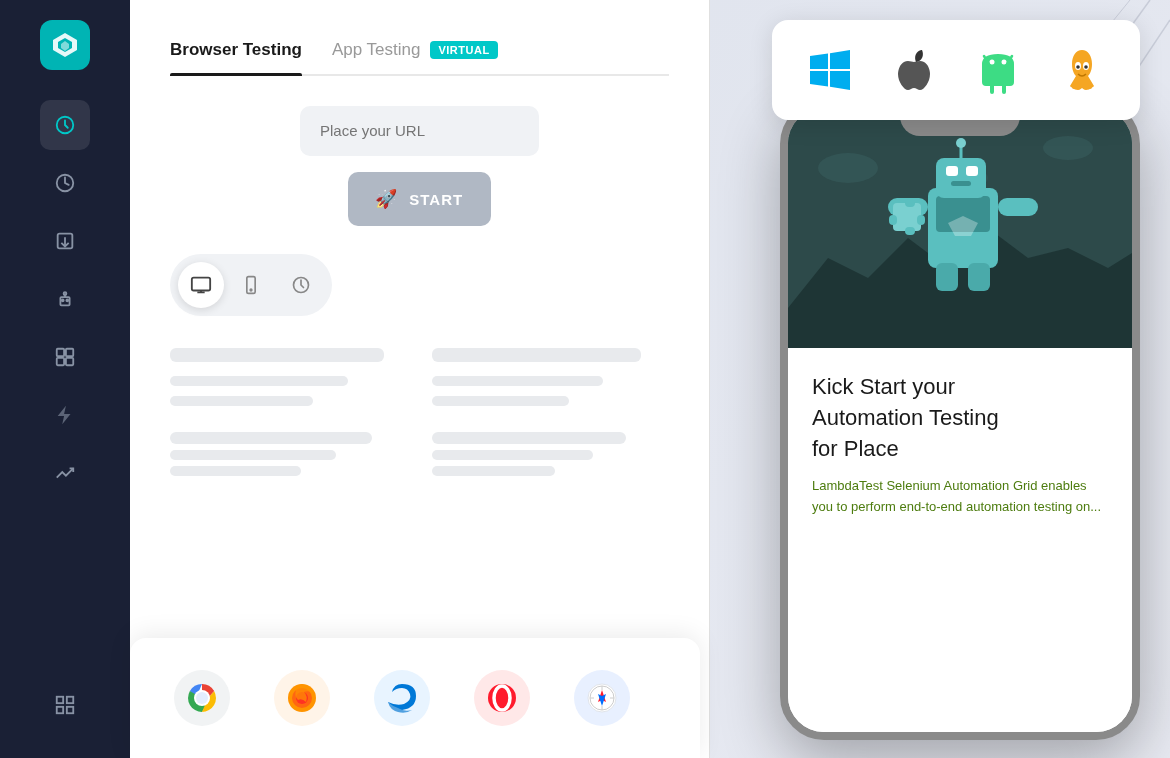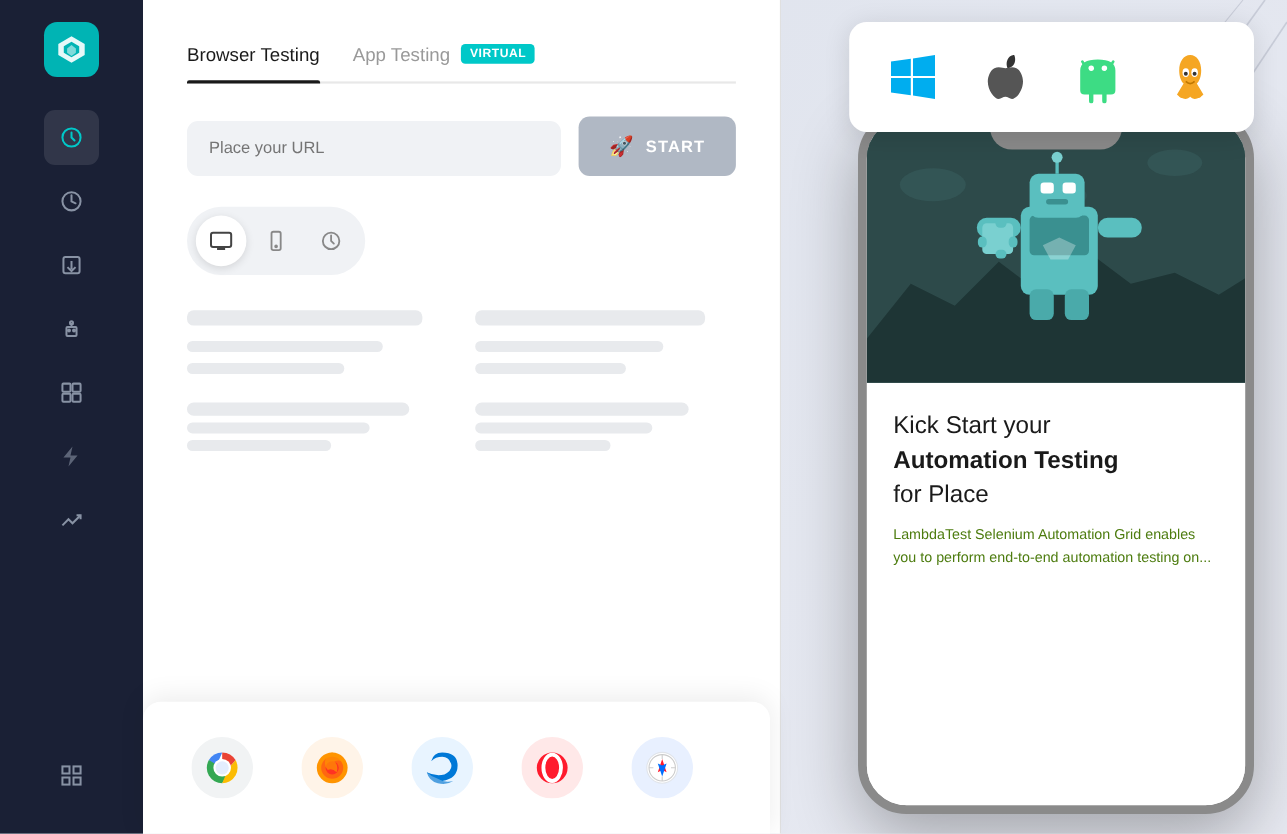--- a/index.html
+++ b/index.html
@@ -91,21 +91,21 @@
       padding-bottom: 14px;
       font-size: 17px;
       font-weight: 500;
       color: #999;
       cursor: pointer;
       position: relative;
       white-space: nowrap;
     }
     .tab.active {
       color: #1a1a1a;
-      font-weight: 400;
+      font-weight: 700;
       text-align: center;
     }
     .tab.active::after {
       content: '';
       position: absolute;
       bottom: -2px;
       left: 0;
       right: 0;
       height: 3px;
       background: #1a1a1a;
@@ -118,22 +118,23 @@
       font-weight: 700;
       padding: 3px 8px;
       border-radius: 4px;
       letter-spacing: 0.5px;
     }
 
     
     .url-section {
       display: flex;
       gap: 16px;
-      align-items: flex-end;
+      align-items: center;
       margin-bottom: 28px;
+      flex-direction: column;
     }
     .url-input-wrap {
       flex: 1;
       background: #f0f2f5;
       border-radius: 10px;
       padding: 16px 20px;
     }
     .url-input {
       background: transparent;
       border: none;
@@ -298,21 +299,21 @@
       flex: 1;
       background: white;
     }
     .phone-content-title {
       font-size: 22px;
       color: #1a1a1a;
       line-height: 1.4;
       margin-bottom: 12px;
     }
     .phone-content-title strong {
-      font-weight: 700;
+      font-weight: 400;
       display: block;
     }
     .phone-content-desc {
       font-size: 13px;
       color: #4d7c0f;
       line-height: 1.6;
     }
 
     
     .deco-lines-top {
@@ -422,21 +423,21 @@
     </div>
   </div>
 </div>
 
 <div class="main-content">
 
   <div class="tabs">
     <div class="tab active">
       <span>Browser Testing</span>
     </div>
-    <div class="tab" style="display:flex;align-items:flex-start;gap:10px;">
+    <div class="tab" style="display:flex;align-items:center;gap:10px;">
       <span>App Testing</span>
       <span class="virtual-badge">VIRTUAL</span>
     </div>
   </div>
 
   <div class="url-section">
     <div class="url-input-wrap">
       <input class="url-input" type="text" placeholder="Place your URL" style="">
     </div>
     <button class="start-btn">

